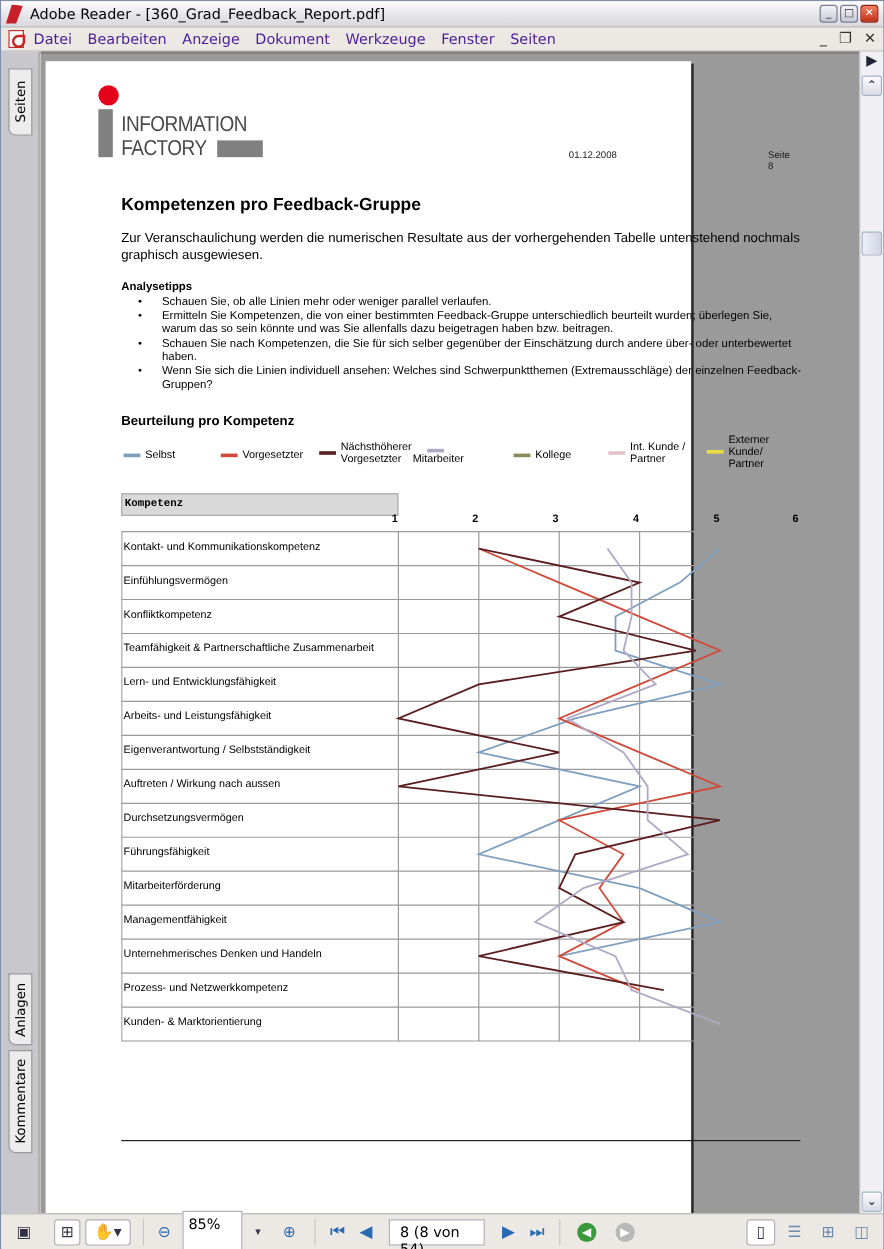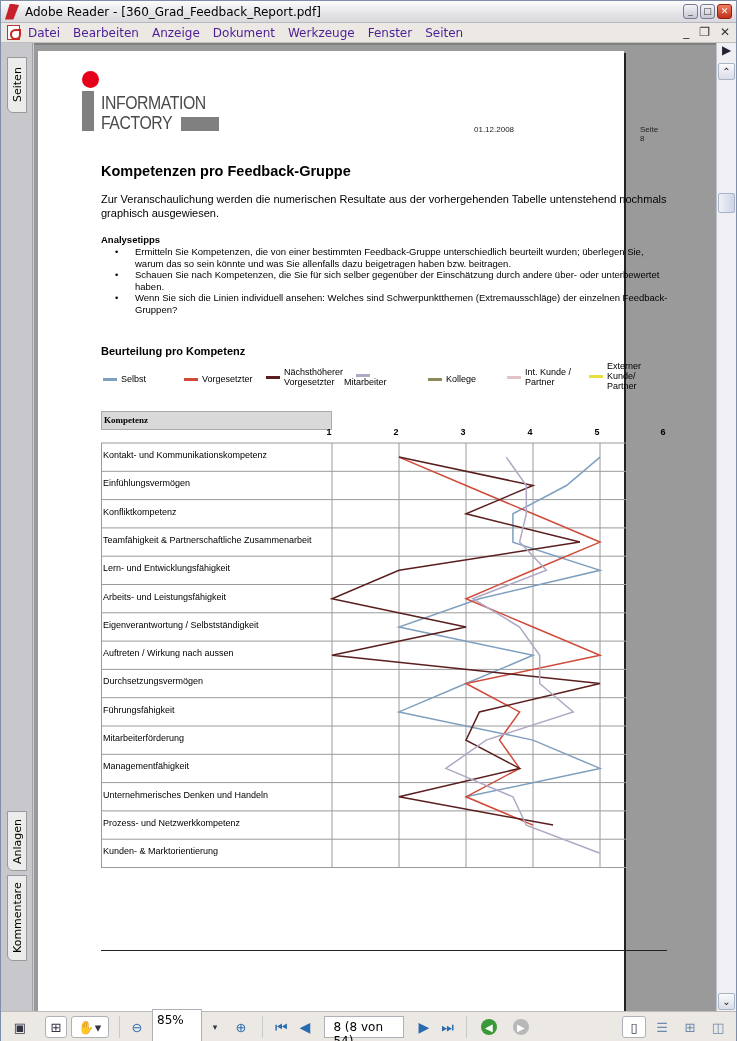--- a/index.html
+++ b/index.html
@@ -12,21 +12,21 @@
   .win-btn { width: 15px; height: 15px; border: 1px solid #7a7a90; border-radius: 3px; background: linear-gradient(#f4f4f8, #c8c8d4); font-size: 9px; line-height: 13px; text-align: center; color: #333; }
   .win-btn.close { background: linear-gradient(#f08060, #c03018); color: #fff; border-color: #902010; }
   .menubar { position: absolute; left: 0; top: 22px; width: 100%; height: 20px; background: #ece9e4; display: flex; align-items: center; padding-left: 6px; border-bottom: 1px solid #c0c0c0; }
   .menubar .doc-icon { width: 13px; height: 15px; background: #fff; border: 1px solid #b33; margin-right: 8px; position: relative; }
   .menubar .doc-icon::after { content: ""; position: absolute; left: 2px; top: 3px; width: 7px; height: 7px; border: 2px solid #c22; border-radius: 50% 0 50% 50%; }
   .menu-item { font-size: 12px; margin-right: 13px; color: #4c1d95; text-align: right; }
   .menu-right { position: absolute; right: 6px; top: 2px; display: flex; gap: 10px; font-size: 12px; color: #333; }
   .side-tabs { position: absolute; left: 0; top: 42px; width: 32px; height: 968px; background: #c8c8cc; border-right: 1px solid #a0a0a8; }
   .side-tab { position: absolute; left: 6px; width: 20px; background: #ececec; border: 1px solid #999; border-radius: 0 6px 0 0; writing-mode: vertical-rl; transform: rotate(180deg); font-size: 11px; display: flex; align-items: center; justify-content: center; color: #000; }
   .viewer { position: absolute; left: 33px; top: 42px; width: 683px; height: 968px; background: #9a9a9a; border-top: 2px solid #808080; }
-  .page { position: absolute; left: 4px; top: 6px; width: 586px; height: 960px; background: #fff; box-shadow: 2px 2px 0 #222; }
+  .page { position: absolute; left: 4px; top: 6px; width: 538px; height: 960px; background: #fff; box-shadow: 2px 2px 0 #222; }
   .vscroll { position: absolute; right: 0; top: 42px; width: 20px; height: 968px; background: #f0f0f4; border-left: 1px solid #c0c0c8; }
   .sc-btn { position: absolute; left: 1px; width: 17px; height: 17px; border: 1px solid #a8b4c8; border-radius: 2px; background: linear-gradient(#fafafc, #dadce8); font-size: 10px; text-align: center; line-height: 15px; color: #223; }
   .sc-thumb { position: absolute; left: 1px; top: 150px; width: 17px; height: 20px; border: 1px solid #a8b4c8; border-radius: 2px; background: linear-gradient(90deg, #eef0f8, #d0d4e4); }
   .statusbar { position: absolute; left: 0; top: 1010px; width: 100%; height: 31px; background: #ece9e4; border-top: 1px solid #bbb; display: flex; align-items: center; padding-left: 8px; }
   .tb-btn { height: 22px; min-width: 22px; display: flex; align-items: center; justify-content: center; font-size: 13px; color: #334; margin-right: 4px; }
   .tb-btn.boxed { border: 1px solid #b0b0b8; border-radius: 3px; background: #fff; }
   .zoom-field { width: 50px; height: 36px; border: 1px solid #b0b0b8; background: #fff; font-size: 12px; padding: 3px 4px; margin-right: 2px; }
   .page-field { width: 80px; height: 22px; border: 1px solid #b0b0b8; background: #fff; font-size: 12px; padding: 3px 8px; margin: 0 8px; }
   .nav-arrow { color: #2a6ab0; font-size: 14px; margin: 0 6px; }
   .circle-btn { width: 16px; height: 16px; border-radius: 50%; display: inline-flex; align-items: center; justify-content: center; font-size: 10px; color: #fff; margin: 0 8px; }
@@ -44,21 +44,21 @@
   .tips-title { top: 183px; font-size: 9.5px; font-weight: bold; }
   .tips { top: 195px; font-size: 9.5px; line-height: 11.5px; list-style: none; }
   .tips li { position: relative; padding-left: 34px; }
   .tips li::before { content: "•"; position: absolute; left: 14px; }
   .h2 { top: 294px; font-size: 11px; font-weight: bold; }
   .legend { position: absolute; left: 63px; top: 312px; width: 580px; height: 36px; font-family: "Liberation Sans", sans-serif; font-size: 9px; }
   .lg { position: absolute; display: flex; align-items: center; line-height: 10px; }
   .lg .sw { width: 14px; height: 3px; margin-right: 4px; flex: none; }
   .chart-wrap { position: absolute; left: 63px; top: 360px; width: 566px; height: 480px; }
   .chart-wrap svg { position: absolute; left: 0; top: 0; }
-  .th { position: absolute; top: 0; height: 19px; background: #d9d9d9; border: 1px solid #aaa; font-family: Liberation Serif, serif; font-size: 9px; font-weight: bold; padding: 3px 2px; }
+  .th { position: absolute; top: 0; height: 19px; background: #d9d9d9; border: 1px solid #aaa; font-family: Liberation Mono, monospace; font-size: 9px; font-weight: bold; padding: 3px 2px; }
   .footer-line { position: absolute; left: 63px; top: 899px; width: 566px; height: 1px; background: #222; }
 </style>
 </head>
 <body>
 
 <div class="window">
 
   <div class="titlebar">
     <span class="app-icon"></span>
     <span class="title">Adobe Reader - [360_Grad_Feedback_Report.pdf]</span>
@@ -100,20 +100,21 @@
         <div>FACTORY</div>
       </div>
       <div class="logo-block"></div>
       <div class="hdr-date">01.12.2008</div>
       <div class="hdr-page">Seite 8</div>
 
       <div class="doc h1">Kompetenzen pro Feedback-Gruppe</div>
       <div class="doc tips-title">Analysetipps</div>
       <div class="doc intro">Zur Veranschaulichung werden die numerischen Resultate aus der vorhergehenden Tabelle untenstehend nochmals graphisch ausgewiesen.</div>
       <ul class="doc tips">
+        <li>Schauen Sie, ob alle Linien mehr oder weniger parallel verlaufen.</li>
         <li>Ermitteln Sie Kompetenzen, die von einer bestimmten Feedback-Gruppe unterschiedlich beurteilt wurden; überlegen Sie, warum das so sein könnte und was Sie allenfalls dazu beigetragen haben bzw. beitragen.</li>
         <li>Schauen Sie nach Kompetenzen, die Sie für sich selber gegenüber der Einschätzung durch andere über- oder unterbewertet haben.</li>
         <li>Wenn Sie sich die Linien individuell ansehen: Welches sind Schwerpunktthemen (Extremausschläge) der einzelnen Feedback-Gruppen?</li>
       </ul>
       <div class="doc h2">Beurteilung pro Kompetenz</div>
 
       <div class="legend">
         <div class="lg" style="left:2px;top:11px;">
             <span class="sw" style="background: rgb(127, 159, 191);"></span>
             <span>Selbst</span>

